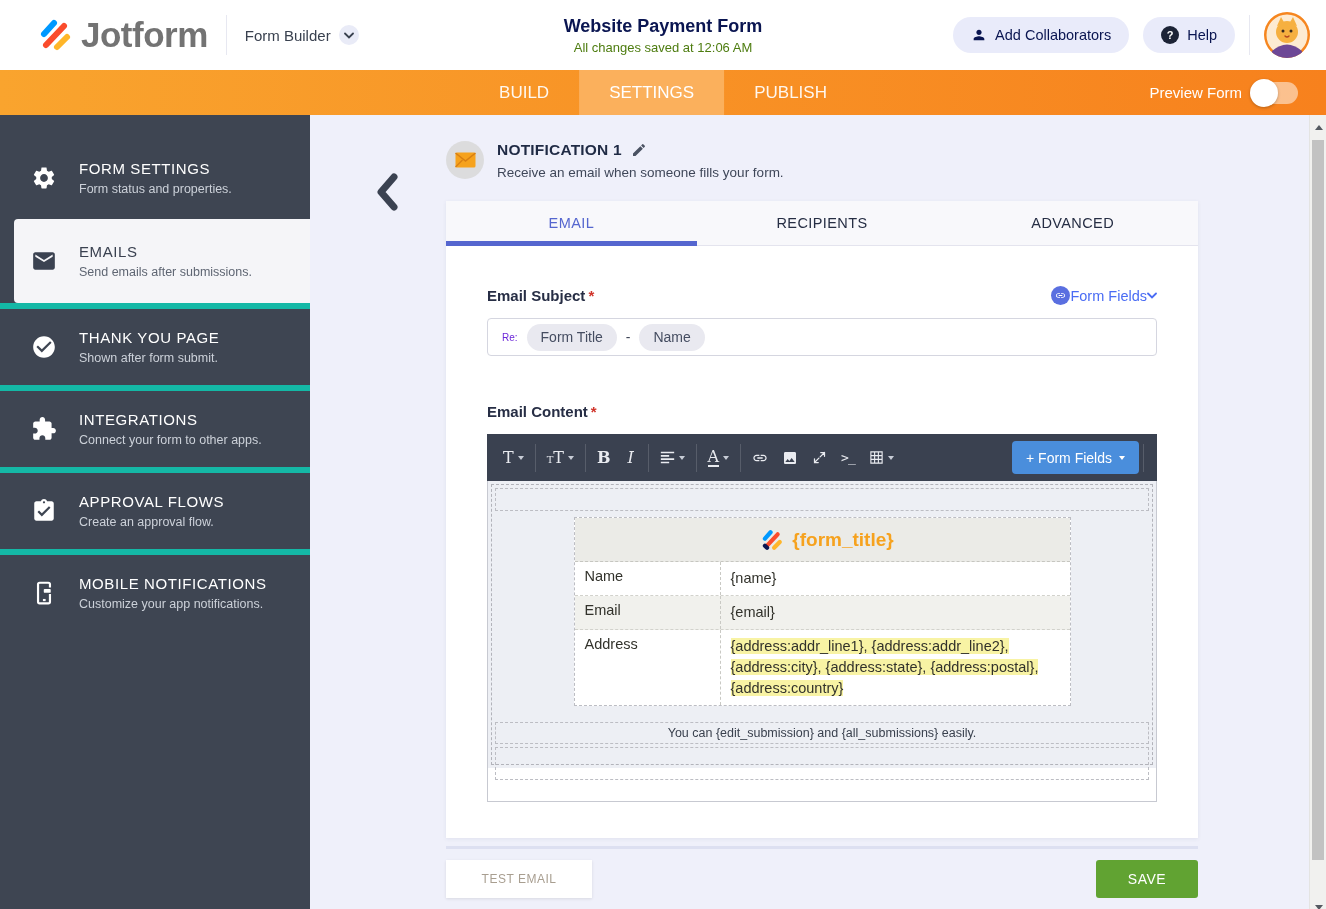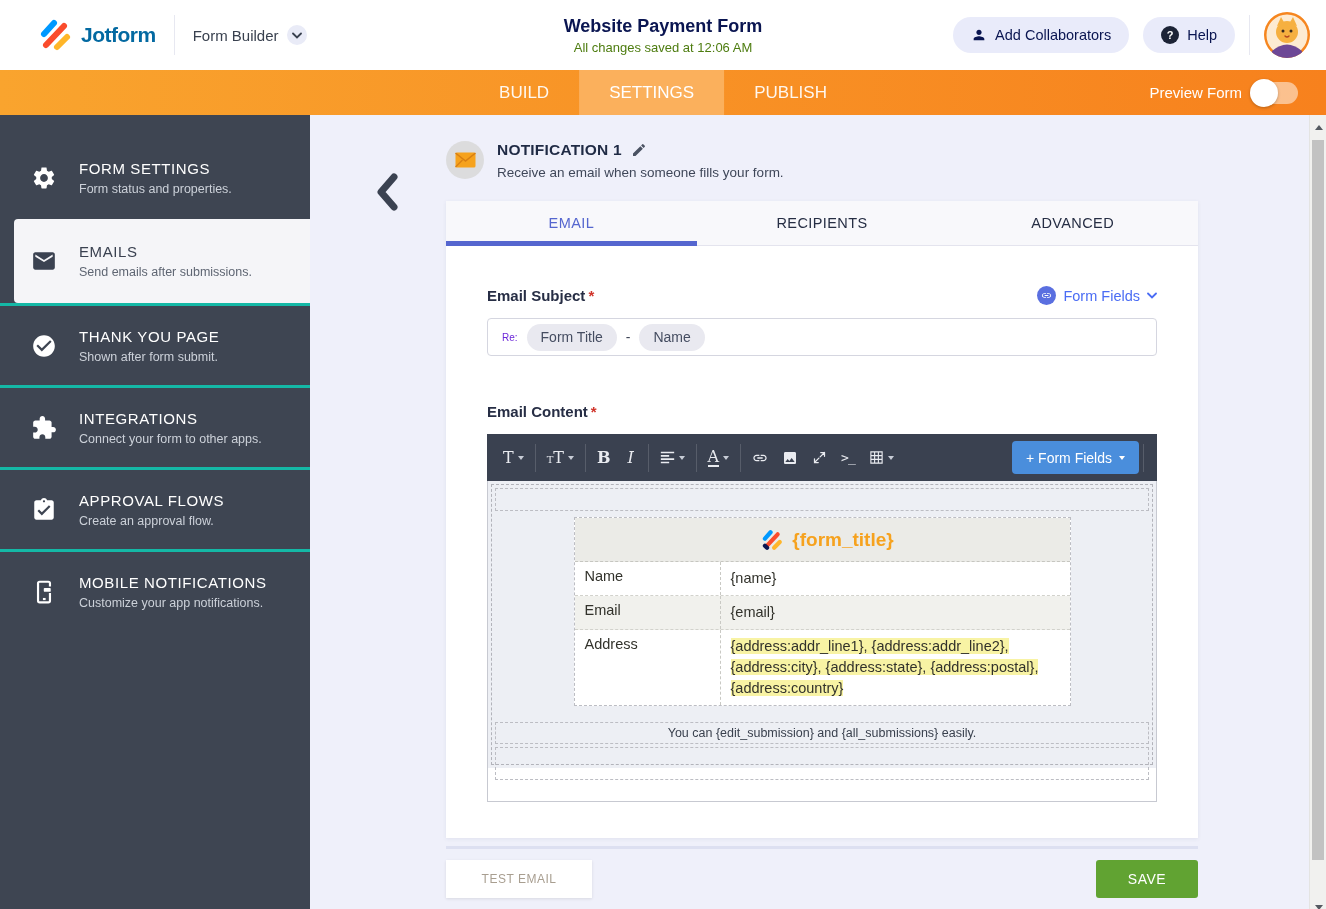--- a/index.html
+++ b/index.html
@@ -2,21 +2,21 @@
 <html><head>
 <meta charset="utf-8">
 <style>
   * { margin:0; padding:0; box-sizing:border-box; }
   html,body { width:1326px; height:909px; overflow:hidden; font-family:"Liberation Sans", sans-serif; background:#eff0fa; }
 
   
   .topbar { position:absolute; left:0; top:0; width:1326px; height:70px; background:#fff; display:flex; align-items:center; z-index:5; }
   .topbar-left { display:flex; align-items:center; padding-left:38px; gap:18px; }
   .logo { display:flex; align-items:center; gap:9px; }
-  .logo-word { font-size:21px; font-weight:bold; color:#0369a1; letter-spacing:-0.5px; }
+  .logo-word { font-size:35px; font-weight:bold; color:#737373; letter-spacing:-0.5px; }
   .vdiv { width:1px; height:40px; background:#e7e8f1; }
   .product-switch { display:flex; align-items:center; gap:8px; cursor:pointer; }
   .product-label { font-size:15px; color:#39414f; }
   .chev-circle { width:20px; height:20px; border-radius:50%; background:#e9ebf7; display:flex; align-items:center; justify-content:center; }
   .topbar-center { position:absolute; left:50%; top:50%; transform:translate(-50%,-50%); text-align:center; }
   .form-title { font-size:18px; font-weight:bold; color:#0a1551; }
   .autosave { font-size:13px; color:#4d7c0f; margin-top:3px; }
   .topbar-right { margin-left:auto; display:flex; align-items:center; gap:14px; padding-right:16px; }
   .pill-btn { display:flex; align-items:center; gap:8px; height:36px; padding:0 18px; border-radius:18px; background:#e9ebfa; border:none; font-family:inherit; font-size:14.5px; color:#0a1551; cursor:pointer; }
   .q-circle { width:18px; height:18px; border-radius:50%; background:#1c2336; color:#fff; font-size:11px; font-weight:bold; display:flex; align-items:center; justify-content:center; }
@@ -28,21 +28,21 @@
   .nav-tab { height:45px; display:flex; align-items:center; padding:0 30px; font-size:17px; color:rgba(255,255,255,0.93); cursor:pointer; }
   .nav-tab.active { background:#fbb05c; color:#fff; }
   .preview-wrap { position:absolute; right:28px; display:flex; align-items:center; gap:10px; }
   .preview-label { color:#fff; font-size:15px; }
   .toggle { width:46px; height:22px; border-radius:11px; background:rgba(255,255,255,0.5); position:relative; cursor:pointer; }
   .toggle-knob { position:absolute; left:-2px; top:-3px; width:28px; height:28px; border-radius:50%; background:#fff; box-shadow:0 1px 3px rgba(0,0,0,0.25); }
 
   
   .sidebar { position:absolute; left:0; top:115px; width:310px; bottom:0; background:#3e4552; padding-top:22px; z-index:3; }
   .side-item { height:82px; display:flex; align-items:center; padding-left:30px; gap:22px; cursor:pointer; position:relative; }
-  .side-item.divided { border-top:3px solid #14b8a6; }
+  .side-item.divided { border-top:6px solid #14b8a6; }
   .side-icon { width:27px; height:27px; flex:0 0 27px; display:flex; align-items:center; justify-content:center; }
   .side-texts { display:flex; flex-direction:column; gap:5px; }
   .side-title { font-size:15px; color:#fff; letter-spacing:0.6px; }
   .side-desc { font-size:12.5px; color:#ccd1d9; }
   .side-item.active { background:#f5f5f8; margin-left:14px; padding-left:16px; border-radius:4px 0 0 4px; height:84px; }
   .side-item.active .side-title { color:#3a4150; }
   .side-item.active .side-desc { color:#5f6673; }
 
   
   .main { position:absolute; left:310px; top:115px; width:1016px; height:794px; background:#eff0fa; overflow:hidden; }
@@ -57,21 +57,21 @@
   .card { position:absolute; left:136px; top:86px; width:752px; height:637px; background:#fff; box-shadow:0 1px 4px rgba(50,60,100,0.08); }
   .tabs { height:45px; display:flex; background:#f8f8fb; border-bottom:1px solid #e4e4ee; }
   .tab { flex:1; display:flex; align-items:center; justify-content:center; font-size:14.5px; color:#262e44; letter-spacing:0.4px; cursor:pointer; position:relative; }
   .tab.active { color:#5566cf; }
   .tab.active::after { content:""; position:absolute; left:0; right:0; bottom:-1px; height:5px; background:#5566cf; }
 
   .card-body { padding:0 41px; }
   .subject-row { margin-top:40px; display:flex; align-items:center; justify-content:space-between; }
   .field-label { font-size:15px; font-weight:bold; color:#272e45; }
   .req { color:#d0342b; margin-left:3px; }
-  .ff-link { display:flex; align-items:center; gap:7px; cursor:pointer; }
+  .ff-link { display:flex; align-items:center; cursor:pointer; }
   .ff-circle { width:19px; height:19px; border-radius:50%; background:#5a6fe0; display:flex; align-items:center; justify-content:center; }
   .ff-text { font-size:14.5px; color:#4a6cf4; }
   .subject-input { margin-top:13px; height:38px; border:1px solid #d5d6e0; border-radius:4px; background:#fff; display:flex; align-items:center; padding:0 14px; gap:9px; }
   .re-text { font-size:10px; color:#6d28d9; }
   .chip { height:27px; line-height:27px; padding:0 14px; border-radius:14px; background:#e9e9f0; font-size:14px; color:#454d61; cursor:pointer; }
   .chip-sep { font-size:14px; color:#3f4657; }
 
   .content-label-row { margin-top:47px; }
   .editor { margin-top:13px; }
   .ed-toolbar { height:47px; background:#3a4150; display:flex; align-items:center; padding:0 9px; }

